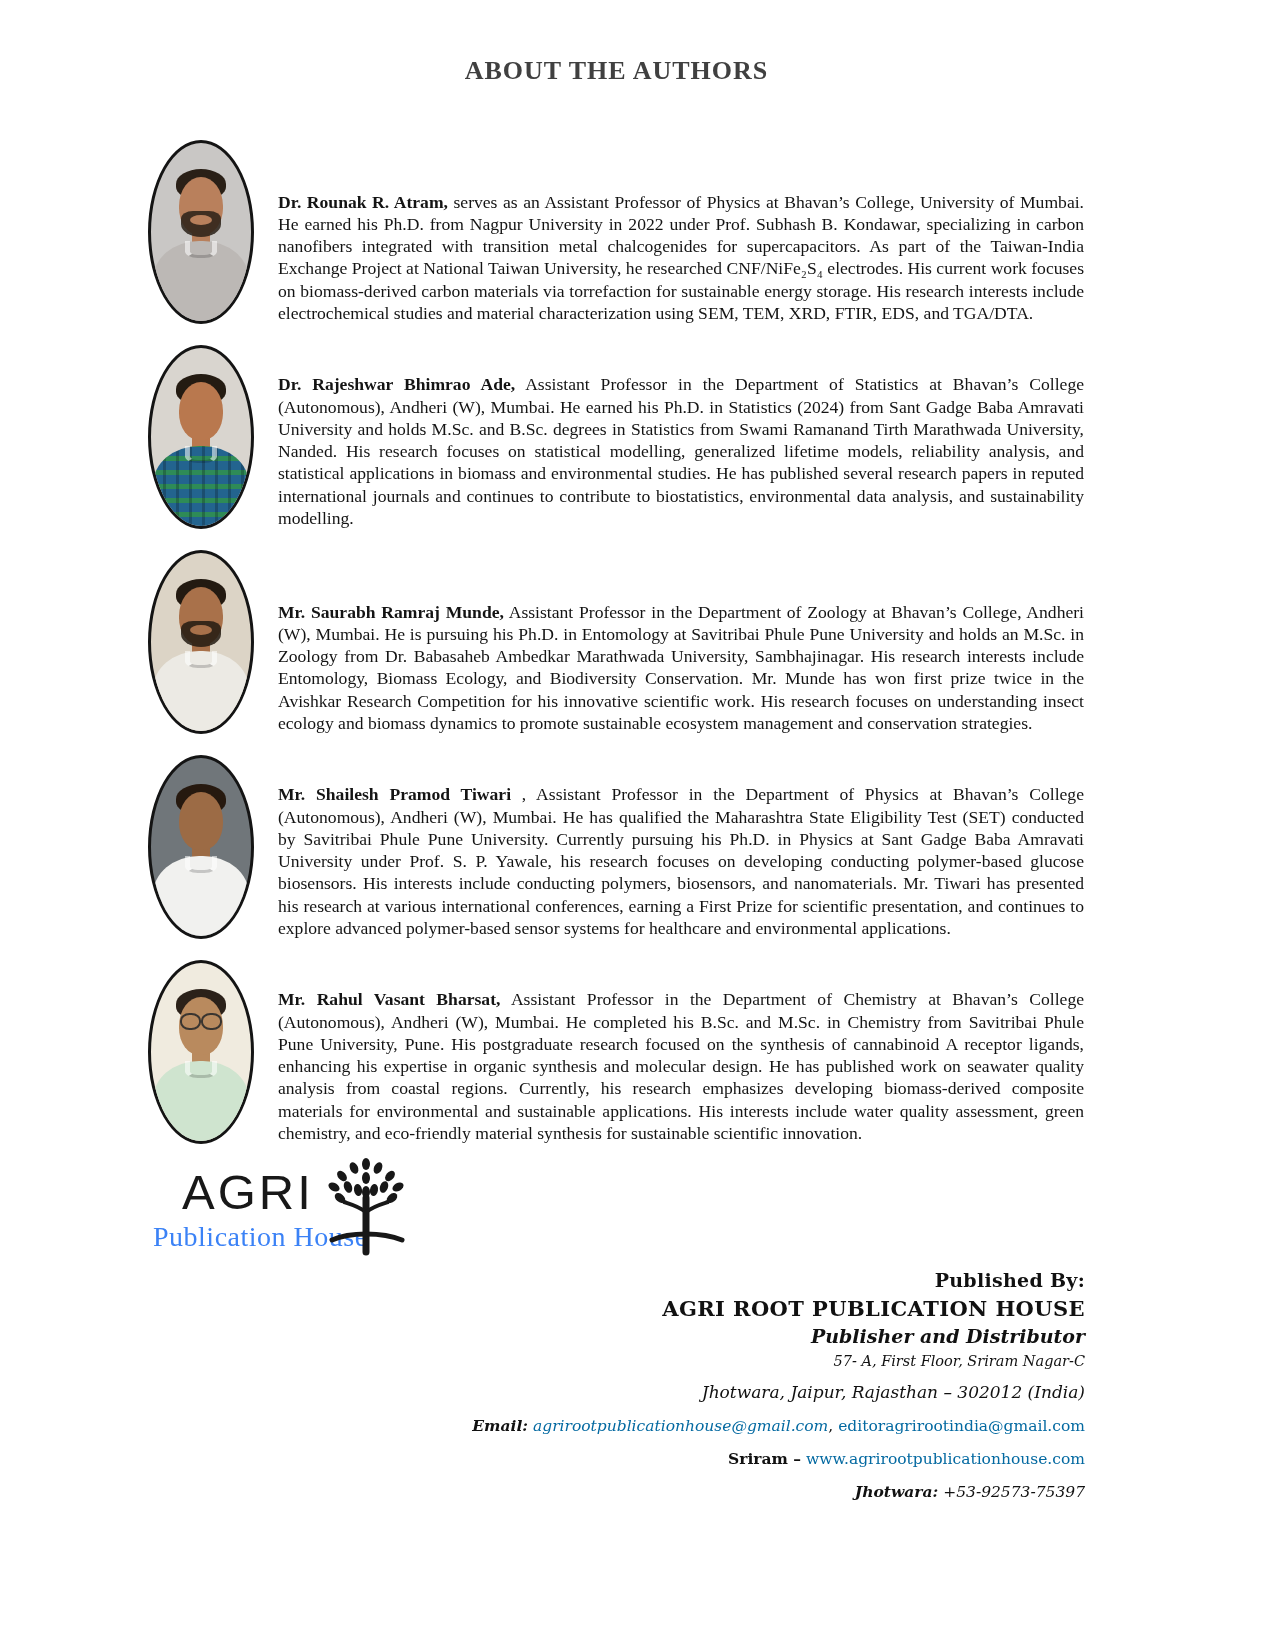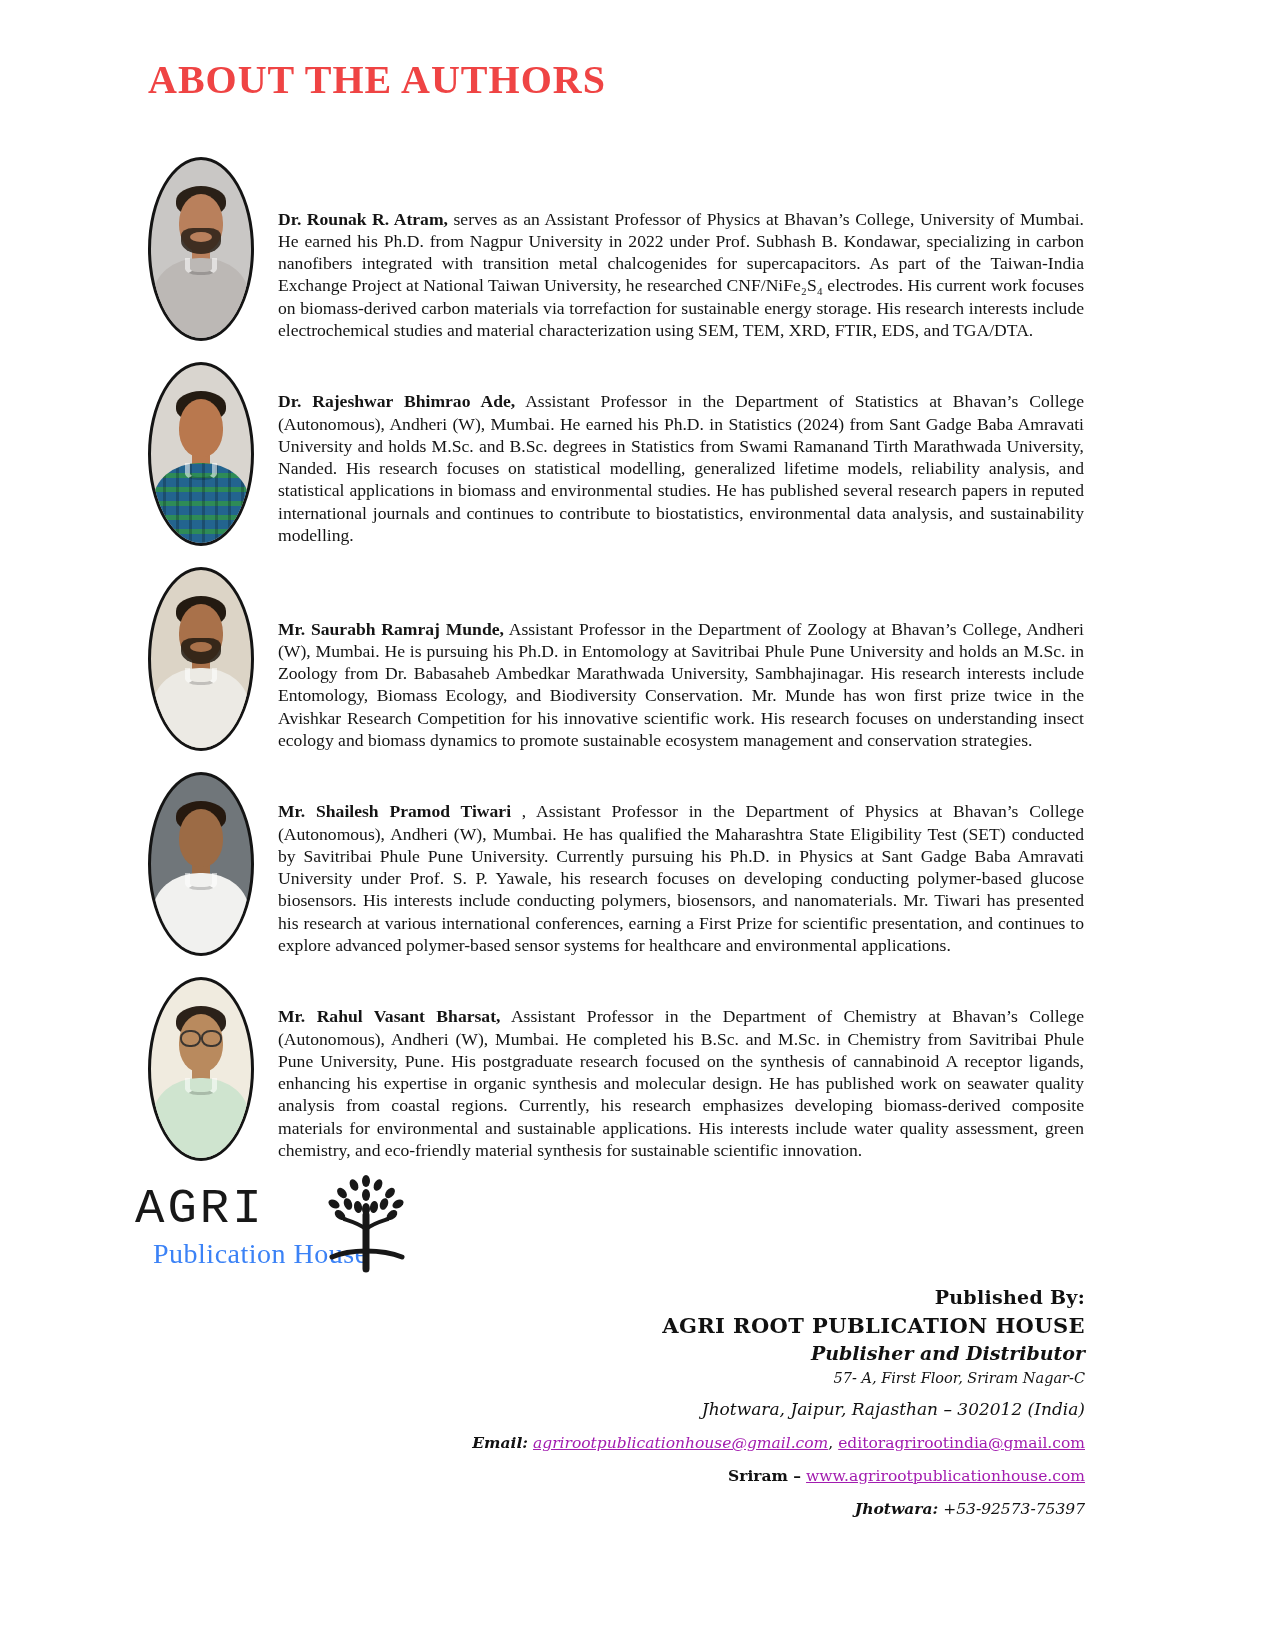--- a/index.html
+++ b/index.html
@@ -5,22 +5,23 @@
   * { margin:0; padding:0; box-sizing:border-box; }
   html,body { background:#ffffff; }
   body {
     width:1275px; height:1650px;
     font-family:"Liberation Serif","DejaVu Serif",serif;
     color:#111; overflow:hidden; position:relative;
   }
   .page { padding:56px 190px 0 148px; }
 
   h1.page-title {
-    font-size:40px; font-weight:bold; letter-spacing:1px;
-    margin-bottom:52px; color:#ef4444;
+    text-align:center;
+    font-size:26px; font-weight:bold; letter-spacing:1px;
+    margin-bottom:52px; color:#404040;
   }
 
   
   .author { display:flex; align-items:flex-end; margin-bottom:19px; }
   .photo-wrap {
     flex:0 0 106px; width:106px; height:184px;
     border:3px solid #141414; border-radius:50%;
     background:var(--bg,#ccc); overflow:hidden; position:relative;
     margin-right:24px; margin-top:2px;
   }
@@ -83,21 +84,21 @@
     font-size:17.6px; line-height:1.265; text-align:justify;
     color:#141414; width:806px;
   }
   .author-name { font-weight:bold; }
 
   
   .publisher { margin-top:24px; margin-left:-8px; }
   .logo { position:relative; width:285px; margin-left:-5px; }
   .logo-agri {
     font-size:49px; letter-spacing:3px; color:#181818;
-    font-family:Liberation Mono, monospace; line-height:1;
+    font-family:Liberation Sans, sans-serif; line-height:1;margin-left:47px;
   }
   .logo-root {
     font-size:49px; letter-spacing:6px; color:#181818;
     margin-left:32px; line-height:1.02;
     font-family:"Liberation Serif",serif;
   }
   .logo-tree { position:absolute; right:8px; top:-14px; }
   .logo-sub {
     font-size:28px; color:#3b82f6; margin:4px 0 0 18px;
     letter-spacing:.5px;
@@ -105,21 +106,21 @@
   .pub-lines { margin-top:16px; font-family:"DejaVu Serif","Liberation Serif",serif;text-align:right; }
   .published-by { font-size:19px; font-weight:bold; letter-spacing:.3px; }
   .pub-name { font-size:21px; font-weight:bold; letter-spacing:.4px; margin-top:5px; }
   .pub-role { font-size:19px; font-weight:bold; font-style:italic; margin-top:4px; }
   .addr1 { font-size:14.5px; font-style:italic; margin-top:6px; }
   .addr2 { font-size:17px; font-style:italic; margin-top:13px; }
   .contact { font-size:15.5px; margin-top:14px; }
   .lbl-bi { font-weight:bold; font-style:italic; }
   .lbl-b  { font-weight:bold; }
   .val-i  { font-style:italic; }
-  a.link { color:#a21caf; text-decoration:underline; cursor:pointer; }
+  a.link { color:#0369a1; cursor:pointer; }
   a.link.italic { font-style:italic; }
 </style>
 </head>
 <body>
 
 <div class="page">
 
   <h1 class="page-title">ABOUT THE AUTHORS</h1>
 
   <section class="author">

